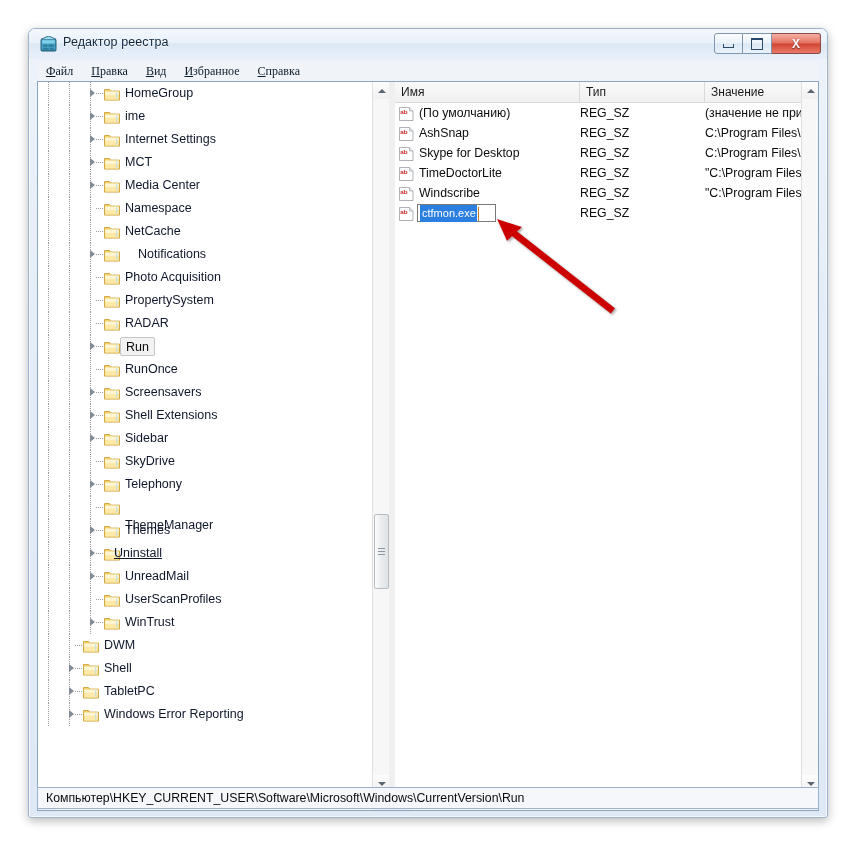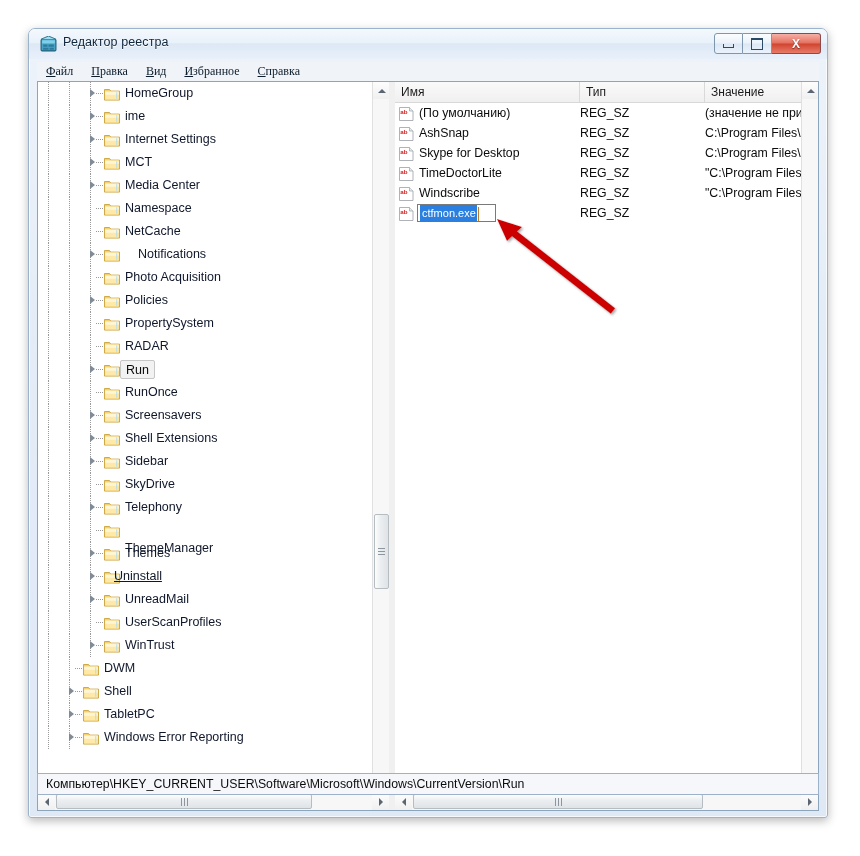--- a/index.html
+++ b/index.html
@@ -169,21 +169,21 @@
     background:#fff;border:1px solid #7a7a7a;box-sizing:border-box;
     padding:0 18px 0 2px;display:flex;align-items:center;
   }
   .editsel{
     background:#2a7fe0;color:#fff;font-size:11px;line-height:15px;padding:1px 1px 1px 2px;
   }
   .caret{position:absolute;right:16px;top:2px;width:1px;height:14px;background:#c07a28;}
 
   
   .statusbar{
-    position:absolute;left:8px;bottom:22px;width:782px;height:22px;
+    position:absolute;left:8px;bottom:8px;width:782px;height:22px;
     background:#f5f7fa;border:1px solid #9db2c8;box-sizing:border-box;
     display:flex;align-items:center;
   }
   .status-text{
     font-size:12.3px;color:#0c0c0c;padding-left:8px;white-space:nowrap;
   }
 
   
   .annot{position:absolute;left:0;top:0;width:860px;height:856px;pointer-events:none;}
 </style>
@@ -372,36 +372,20 @@
                 </svg></div>
               <div class="tlabel" style="left: 87px;">Photo Acquisition</div>
             </div>
             <div class="trow">
               <div class="tguides">
                 <div class="guide" style="left: 10px;"></div>
                 <div class="guide" style="left: 31px;"></div>
                 <div class="guide" style="left: 52px;"></div>
               </div>
               <div class="tstub" style="left: 58px; width: 8px;"></div>
-              <div class="arrow" style="left: 52px;"></div>
-              <div class="folder" style="left: 66px;"><svg viewBox="0 0 16 14" style="width:16px;height:14px;">
-                  <path d="M0.5 2.5 h5 l1.3 1.6 h8.7 v9 h-15 z" fill="#f6d06a" stroke="#c79a2c" stroke-width="0.8"></path>
-                  <path d="M1.2 4.6 h13.6 v8 H1.2 z" fill="#ffe9a8"></path>
-                  <path d="M1.2 4.6 h13.6 v3.2 H1.2 z" fill="#fff6d6"></path>
-                  <rect x="12.2" y="5.2" width="1.1" height="6.6" fill="#b9dce8"></rect>
-                </svg></div>
-              <div class="tlabel" style="left: 87px;">Policies</div>
-            </div>
-            <div class="trow">
-              <div class="tguides">
-                <div class="guide" style="left: 10px;"></div>
-                <div class="guide" style="left: 31px;"></div>
-                <div class="guide" style="left: 52px;"></div>
-              </div>
-              <div class="tstub" style="left: 58px; width: 8px;"></div>
               <div class="folder" style="left: 66px;"><svg viewBox="0 0 16 14" style="width:16px;height:14px;">
                   <path d="M0.5 2.5 h5 l1.3 1.6 h8.7 v9 h-15 z" fill="#f6d06a" stroke="#c79a2c" stroke-width="0.8"></path>
                   <path d="M1.2 4.6 h13.6 v8 H1.2 z" fill="#ffe9a8"></path>
                   <path d="M1.2 4.6 h13.6 v3.2 H1.2 z" fill="#fff6d6"></path>
                   <rect x="12.2" y="5.2" width="1.1" height="6.6" fill="#b9dce8"></rect>
                 </svg></div>
               <div class="tlabel" style="left: 87px;">PropertySystem</div>
             </div>
             <div class="trow">
               <div class="tguides">

